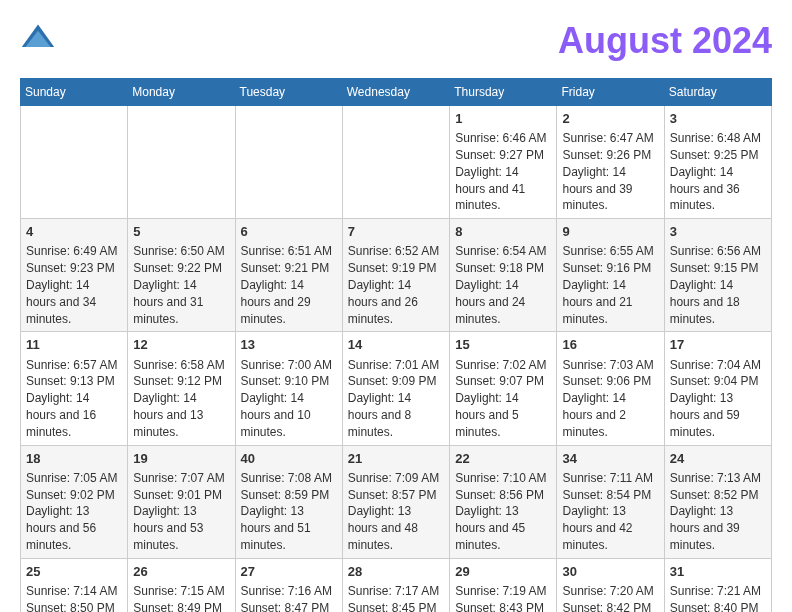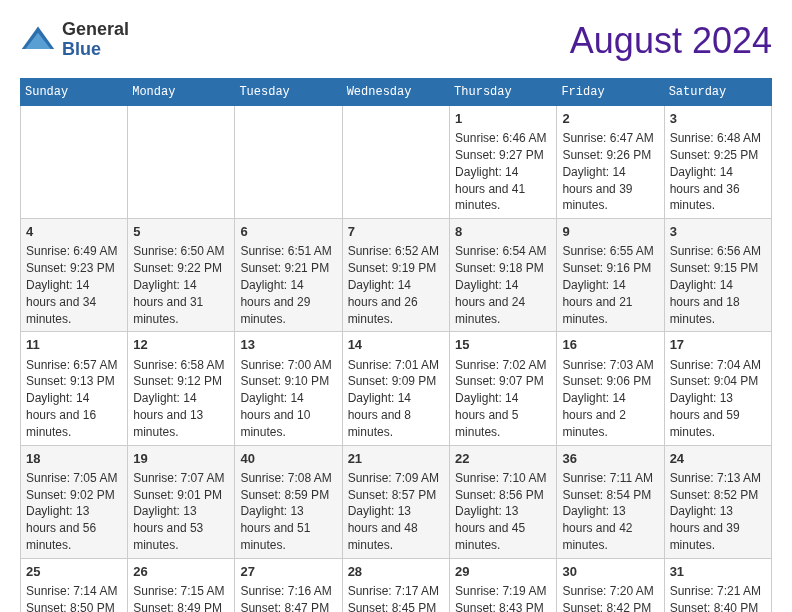--- a/index.html
+++ b/index.html
@@ -30,41 +30,40 @@
     .logo-text .blue { color: #2c5f9e; }
     .logo-icon {
       width: 36px;
       height: 36px;
     }
     .title-block {
       text-align: right;
     }
     .month-year {
       font-size: 36px;
-      font-weight: 400;
-      color: #4c1d95;
+      font-weight: 700;
+      color: #8b5cf6;
     }
     .location {
       font-size: 14px;
       color: #555;
     }
     .calendar {
       width: 100%;
       border-collapse: collapse;
       font-size: 11px;
     }
     .calendar thead tr th {
       background-color: #2c6fad;
       color: #fff;
       padding: 6px 4px;
       text-align: left;
       font-size: 12px;
       font-weight: normal;
       border: 1px solid #2c6fad;
-      font-family: Liberation Mono, monospace;
     }
     .calendar tbody tr td {
       vertical-align: top;
       padding: 4px 5px;
       border: 1px solid #ccc;
       width: 108px;
       height: 90px;
       background: #fff;
       color: #333;
       line-height: 1.4;
@@ -88,24 +87,20 @@
   </style>
 </head>
 <body>
 
 <div class="header">
   <div class="logo">
     <svg class="logo-icon" viewBox="0 0 40 40" xmlns="http://www.w3.org/2000/svg">
       <polygon points="20,5 38,30 2,30" fill="#2c6fad"></polygon>
       <polygon points="20,12 34,30 6,30" fill="#5a9fd4"></polygon>
     </svg>
-    <div class="logo-text">
-      <span class="general">General</span><br>
-      <span class="blue">Blue</span>
-    </div>
   </div>
   <div class="title-block">
     <div class="month-year">August 2024</div>
   </div>
 </div>
 
 <table class="calendar">
   <thead>
     <tr>
     <th>Sunday</th>
@@ -211,21 +206,21 @@
         </td>
         <td>
           <span class="day-number">21</span>
           <div class="day-info">Sunrise: 7:09 AM<br>Sunset: 8:57 PM<br>Daylight: 13 hours and 48 minutes.</div>
         </td>
         <td>
           <span class="day-number">22</span>
           <div class="day-info">Sunrise: 7:10 AM<br>Sunset: 8:56 PM<br>Daylight: 13 hours and 45 minutes.</div>
         </td>
         <td>
-          <span class="day-number">36</span>
+          <span class="day-number">34</span>
           <div class="day-info">Sunrise: 7:11 AM<br>Sunset: 8:54 PM<br>Daylight: 13 hours and 42 minutes.</div>
         </td>
         <td>
           <span class="day-number">24</span>
           <div class="day-info">Sunrise: 7:13 AM<br>Sunset: 8:52 PM<br>Daylight: 13 hours and 39 minutes.</div>
         </td>
       </tr>
       <tr>
         <td>
           <span class="day-number">25</span>

